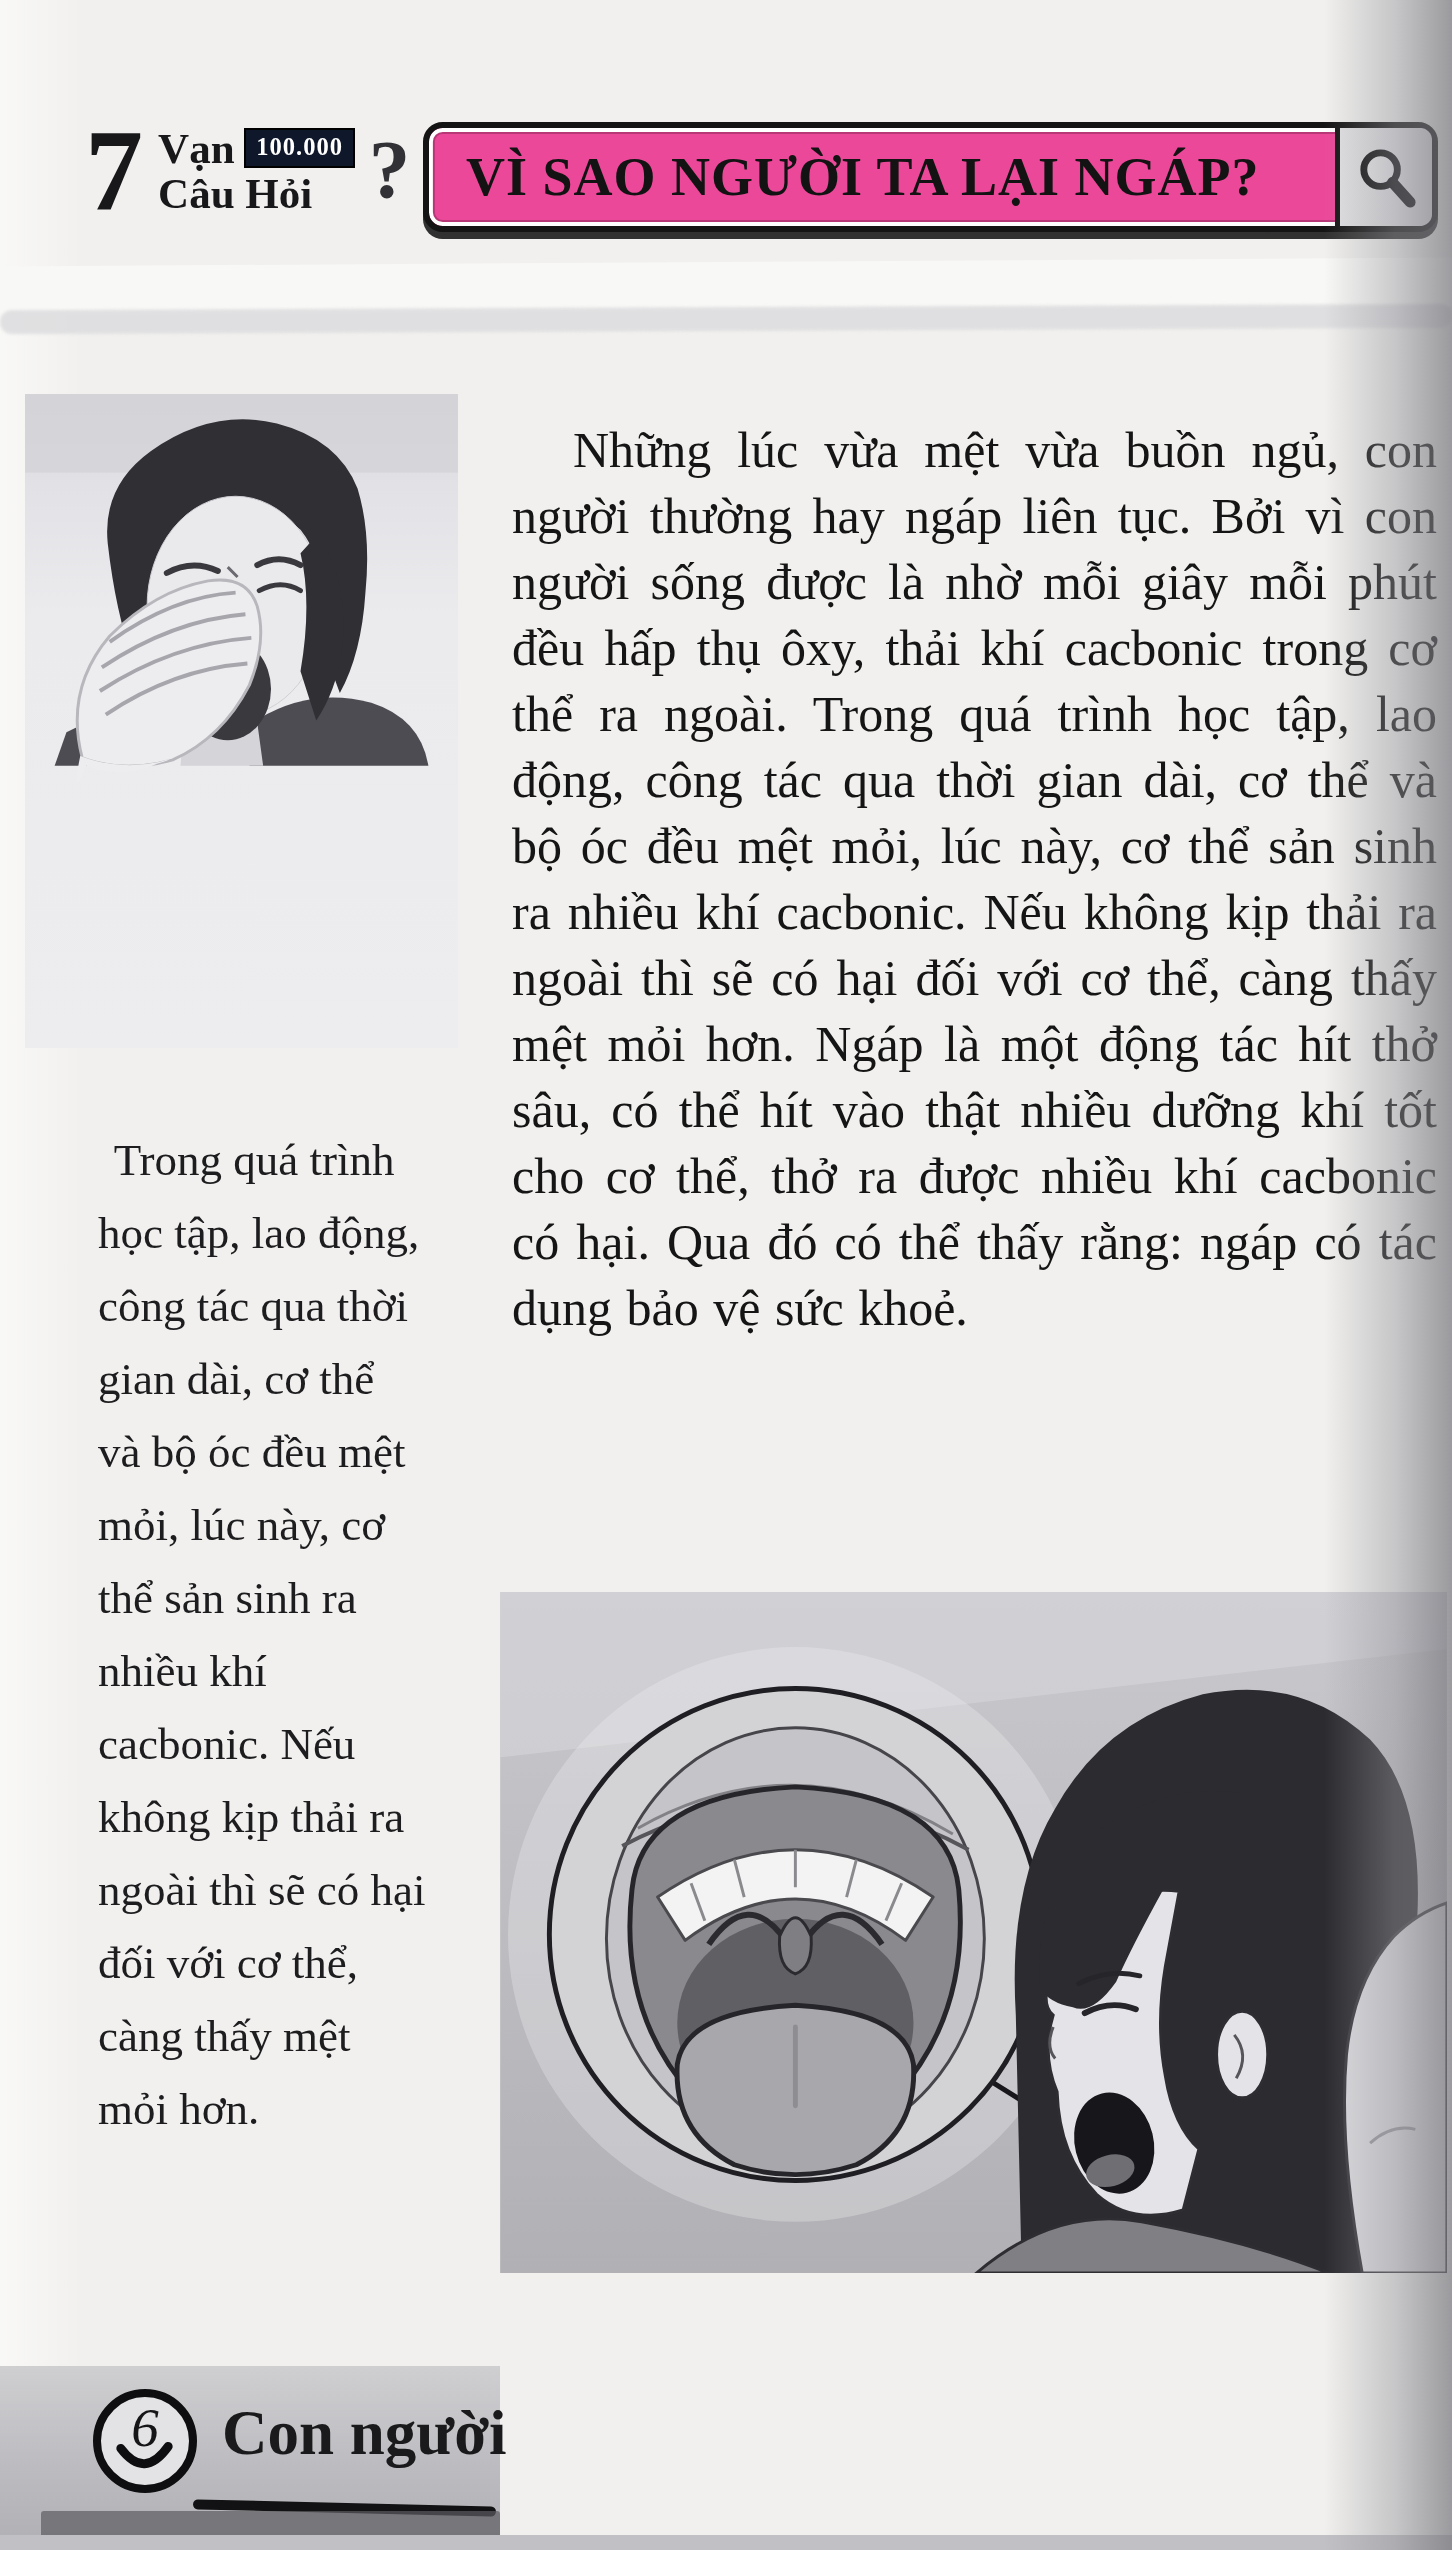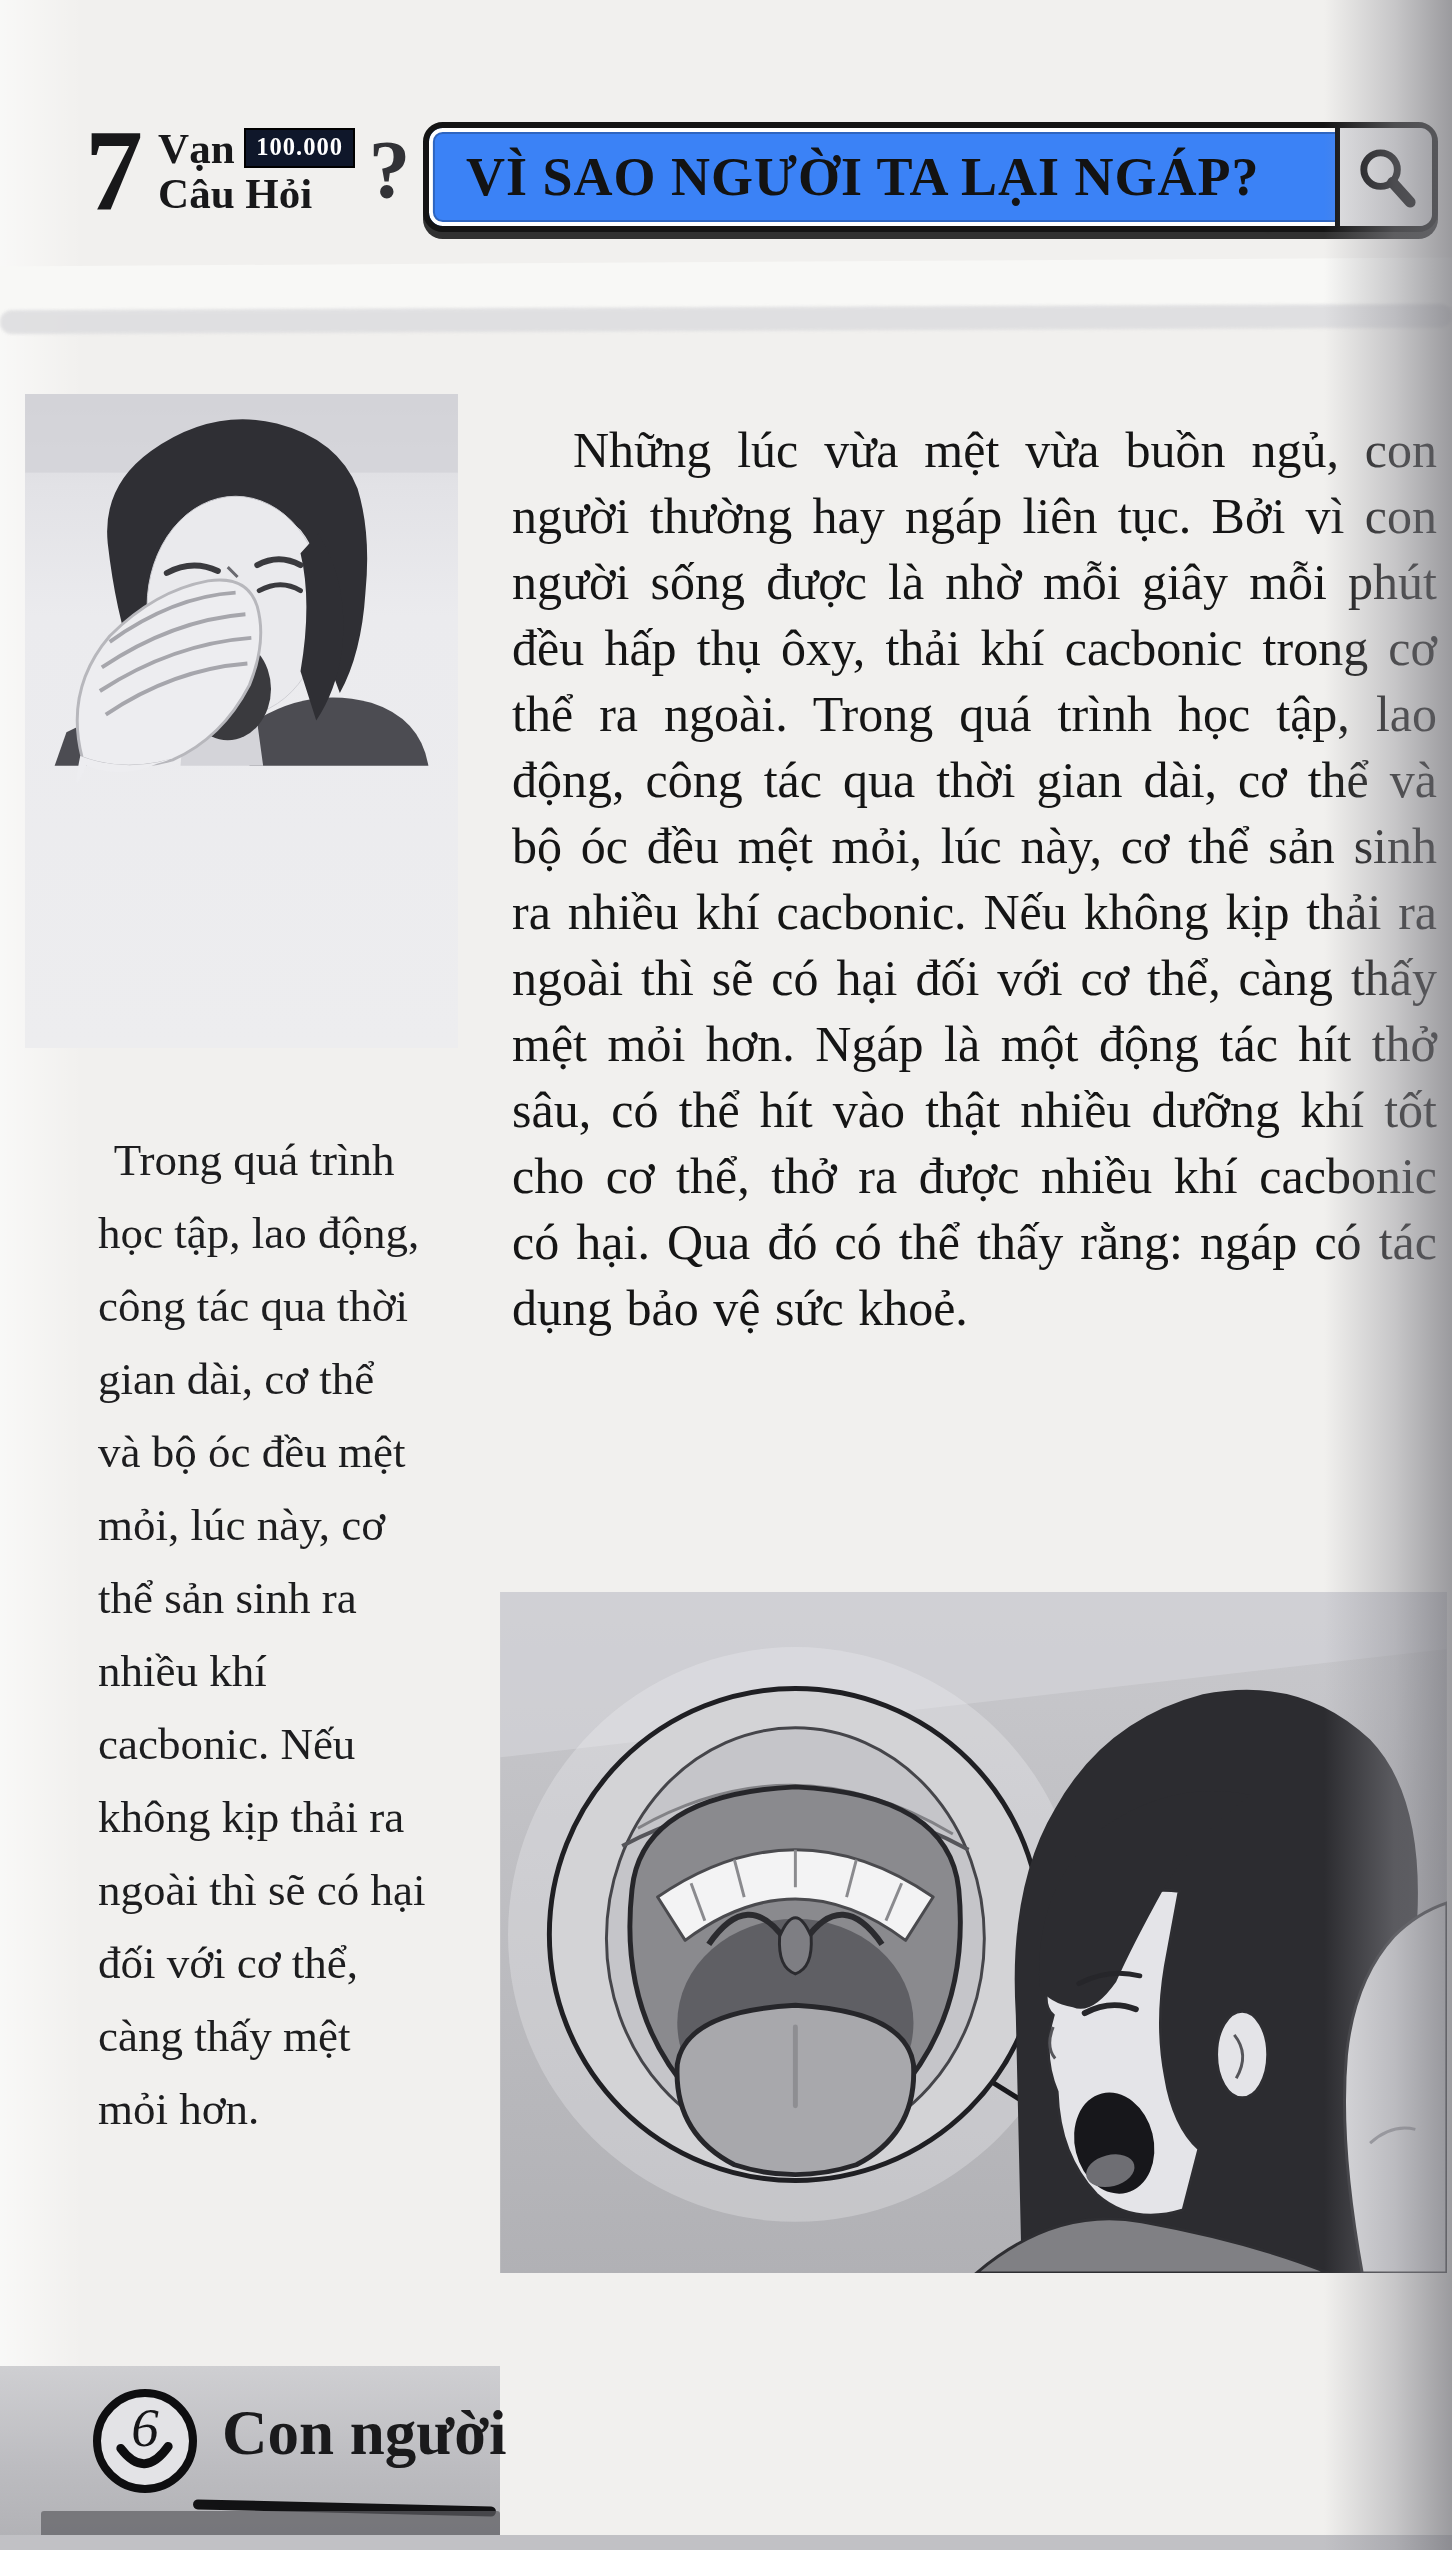--- a/index.html
+++ b/index.html
@@ -28,21 +28,21 @@
   
   .logo{left:85px;top:120px;display:flex;align-items:flex-start;color:#18181a;}
   .logo-number{font-size:116px;font-weight:bold;line-height:102px;letter-spacing:-3.9px;}
   .logo-stack{display:flex;flex-direction:column;margin-left:19px;margin-top:5.9px;}
   .logo-row1{display:flex;align-items:center;}
   .logo-word{font-size:43px;font-weight:bold;line-height:45px;}
   .logo-badge{background:#0f172a;color:#fff;font-size:24.6px;font-weight:bold;
     padding:3px 9.8px 4.9px;margin-left:9.8px;letter-spacing:1px;border:2px solid #000;}
   .logo-q{font-size:83px;font-weight:bold;color:#323236;margin-left:13.8px;margin-top:7.9px;line-height:83px;}
 
-  .title-bar{left:423px;top:122px;width:1015px;height:110px;background:#3b82f6;
+  .title-bar{left:423px;top:122px;width:1015px;height:110px;background:#ec4899;
     border:6.9px solid #141414;border-radius:19.7px;box-sizing:border-box;
     box-shadow:0 6.9px 0 rgba(15,15,15,.85), inset 0 0 0 3.9px #fff, inset 0 0 0 5.9px rgba(0,0,0,.22);
     display:flex;align-items:center;}
   .title-text{flex:1;font-size:54px;font-weight:bold;color:#131313;letter-spacing:1px;
     padding-left:37px;white-space:nowrap;}
   .search-btn{width:92px;height:100%;background:#e2e2e4;border-left:5.9px solid #141414;
     border-radius:0 11.8px 11.8px 0;display:flex;align-items:center;justify-content:center;}
 
   
   .side-photo{left:24.6px;top:394px;width:433px;height:654px;

